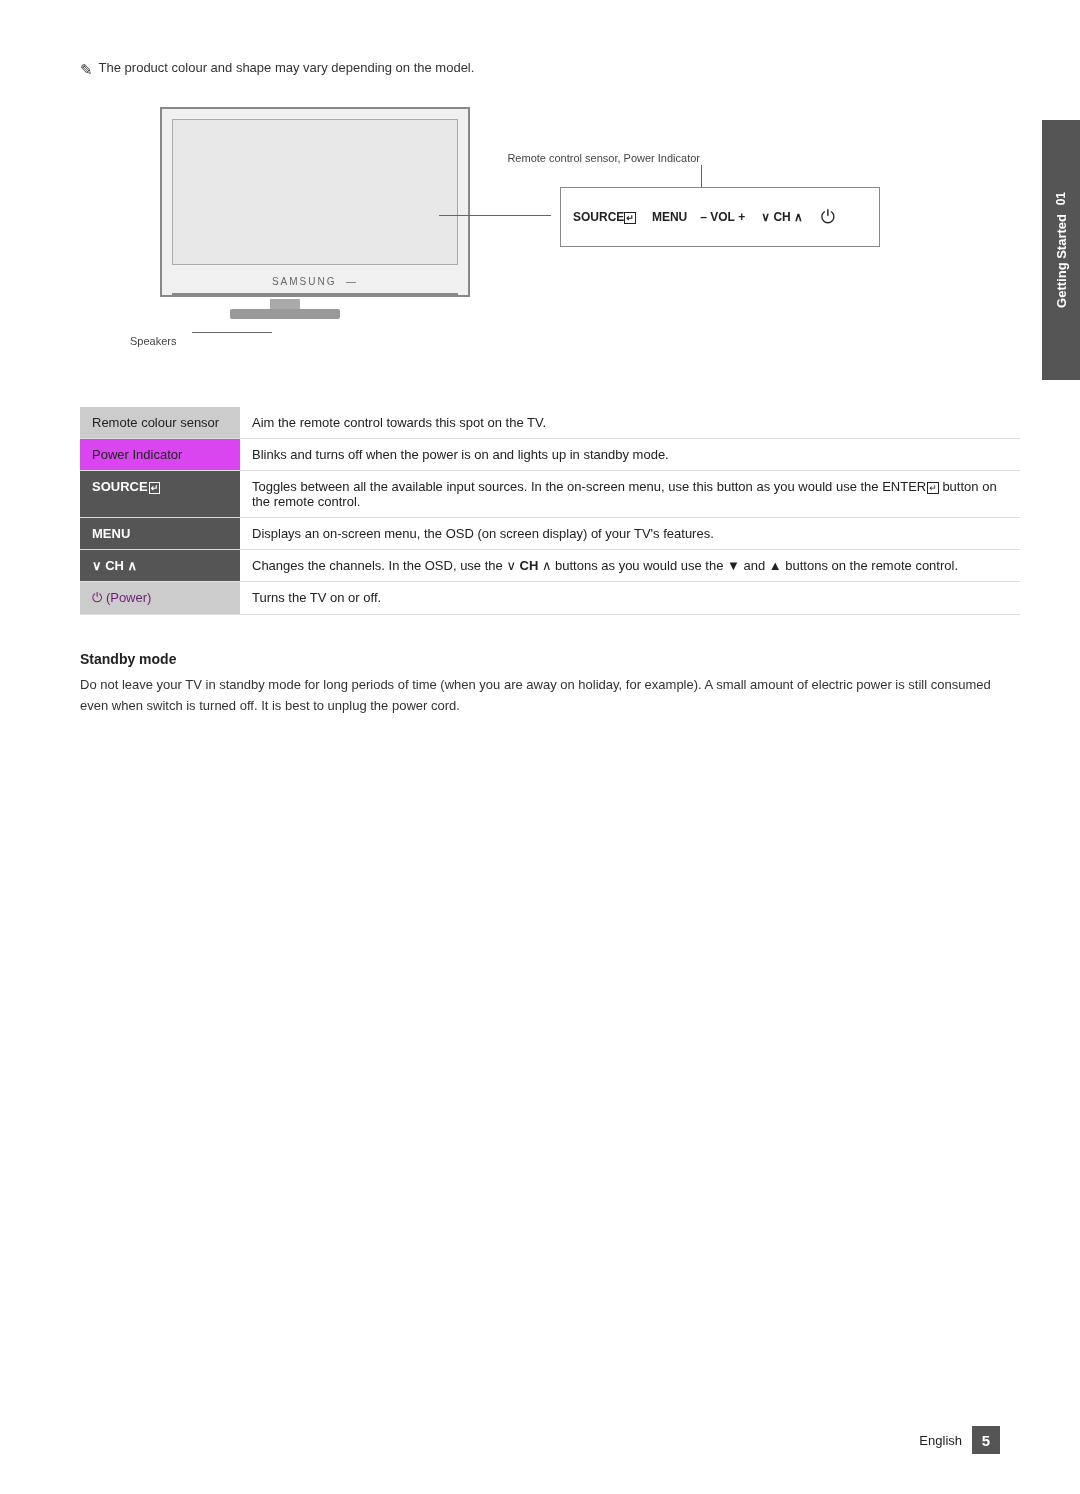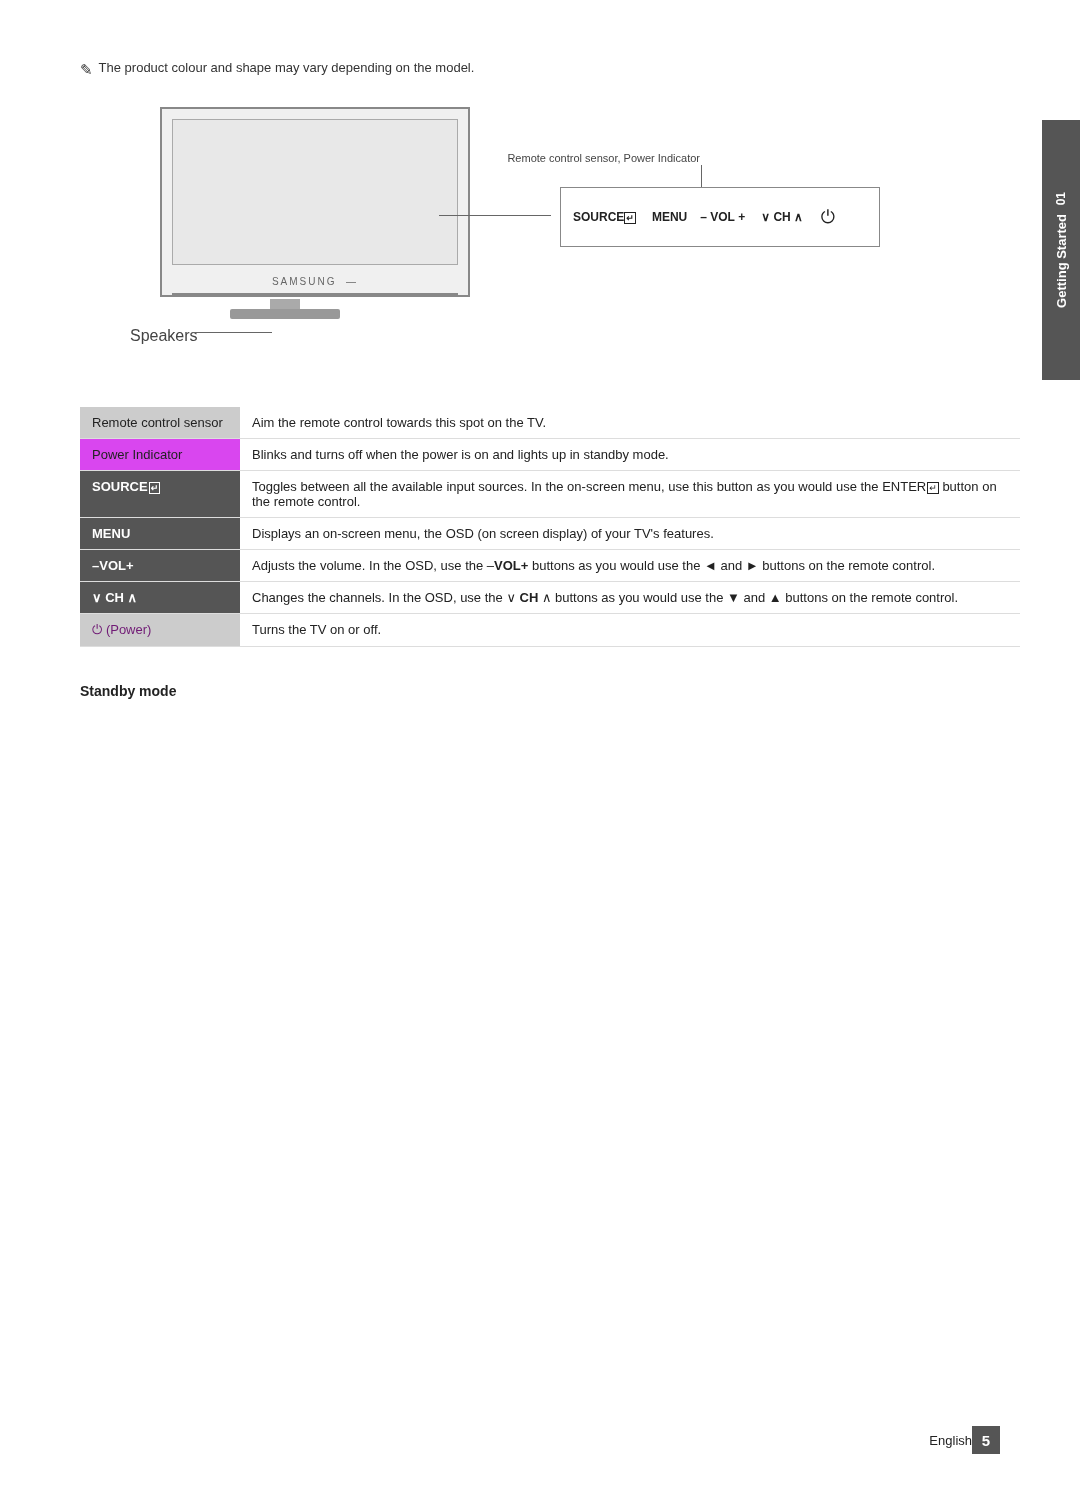--- a/index.html
+++ b/index.html
@@ -164,22 +164,22 @@
       width: 110px;
       height: 10px;
       background: #999;
       border-radius: 2px;
     }
 
     
     .speaker-label {
       position: absolute;
       left: 30px;
-      top: 230px;
-      font-size: 16px;
+      top: 238px;
+      font-size: 11px;
       color: #444;
     }
 
     .speaker-line {
       position: absolute;
       left: 92px;
       top: 235px;
       width: 80px;
       height: 1px;
       background: #666;
@@ -300,20 +300,21 @@
       line-height: 1.6;
     }
 
     
     .page-footer {
       position: absolute;
       bottom: 40px;
       right: 80px;
       display: flex;
       align-items: center;
+      gap: 10px;
       font-size: 13px;
     }
 
     .page-number {
       background: #555;
       color: #fff;
       width: 28px;
       height: 28px;
       display: flex;
       align-items: center;
@@ -367,58 +368,55 @@
       <span class="ctrl-btn" style="margin-left:6px;">∨ <b>CH</b> ∧</span>
       <span class="ctrl-power" style="margin-left:8px; font-size:18px;">⏻</span>
     </div>
 
   </div>
 
   <table class="control-table">
     <tbody>
 
       <tr class="row-light">
-        <td style="background:#ccc; color:#222;">Remote control sensor</td>
+        <td style="background:#ccc; color:#222;">Remote colour sensor</td>
         <td>Aim the remote control towards this spot on the TV.</td>
       </tr>
 
       <tr class="row-light">
         <td style="background:#d946ef; color:#222;">Power Indicator</td>
         <td>Blinks and turns off when the power is on and lights up in standby mode.</td>
       </tr>
 
       <tr class="row-dark">
         <td>SOURCE<span style="display:inline-block;border:1.5px solid #fff;padding:0 1px;font-size:9px;vertical-align:middle;margin-left:1px;">↵</span></td>
         <td>Toggles between all the available input sources. In the on-screen menu, use this button as you would use the ENTER<span style="display:inline-block;border:1.5px solid #222;padding:0 1px;font-size:9px;vertical-align:middle;margin-left:1px;">↵</span> button on the remote control.</td>
       </tr>
 
       <tr class="row-dark">
         <td>MENU</td>
         <td>Displays an on-screen menu, the OSD (on screen display) of your TV's features.</td>
       </tr>
 
-      <tr class="row-dark">
-        <td>–<b>VOL</b>+</td>
-        <td>Adjusts the volume. In the OSD, use the –<b>VOL+</b> buttons as you would use the ◄ and ► buttons on the remote control.</td>
-      </tr>
 
       <tr class="row-dark">
         <td>∨ <b>CH</b> ∧</td>
         <td>Changes the channels. In the OSD, use the ∨ <b>CH</b> ∧ buttons as you would use the ▼ and ▲ buttons on the remote control.</td>
       </tr>
 
       <tr class="row-light">
         <td style="background:#ccc; color:#701a75;">⏻ (Power)</td>
         <td>Turns the TV on or off.</td>
       </tr>
     </tbody>
   </table>
 
   <div class="standby-section">
     <div class="standby-title">Standby mode</div>
+    <div class="standby-text">Do not leave your TV in standby mode for long periods of time (when you are away on holiday, for example). A small amount of electric power is still consumed even when switch is turned off. It is best to unplug the power cord.</div>
   </div>
 
   <div class="page-footer">
     <span>English</span>
     <div class="page-number">5</div>
   </div>
 
 </div>
 
 </body></html>

